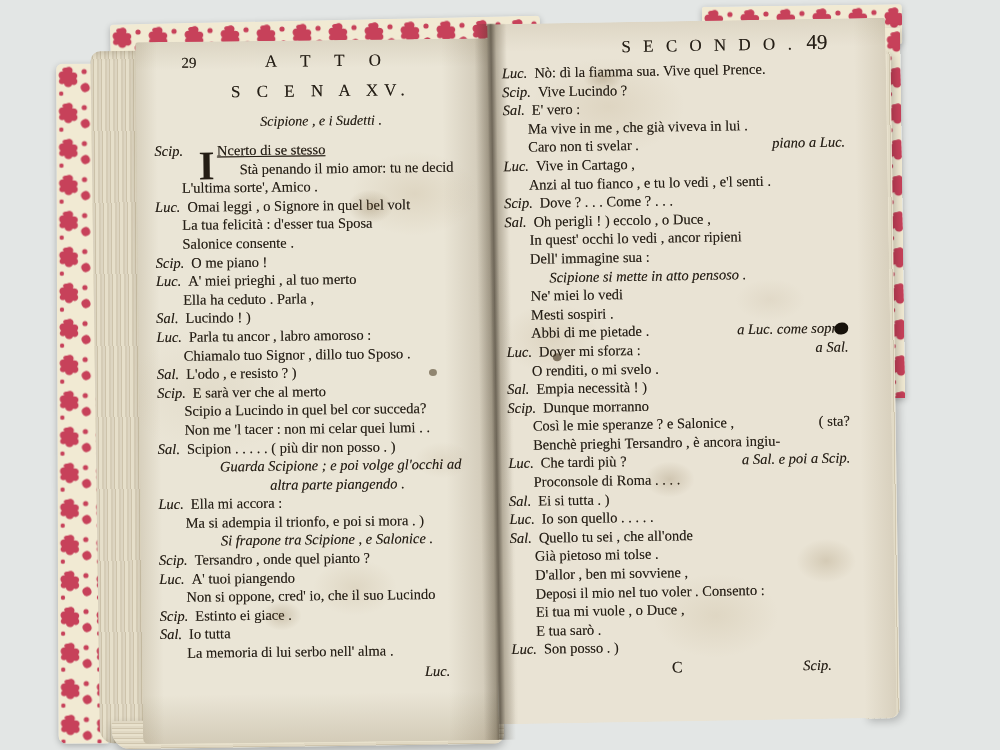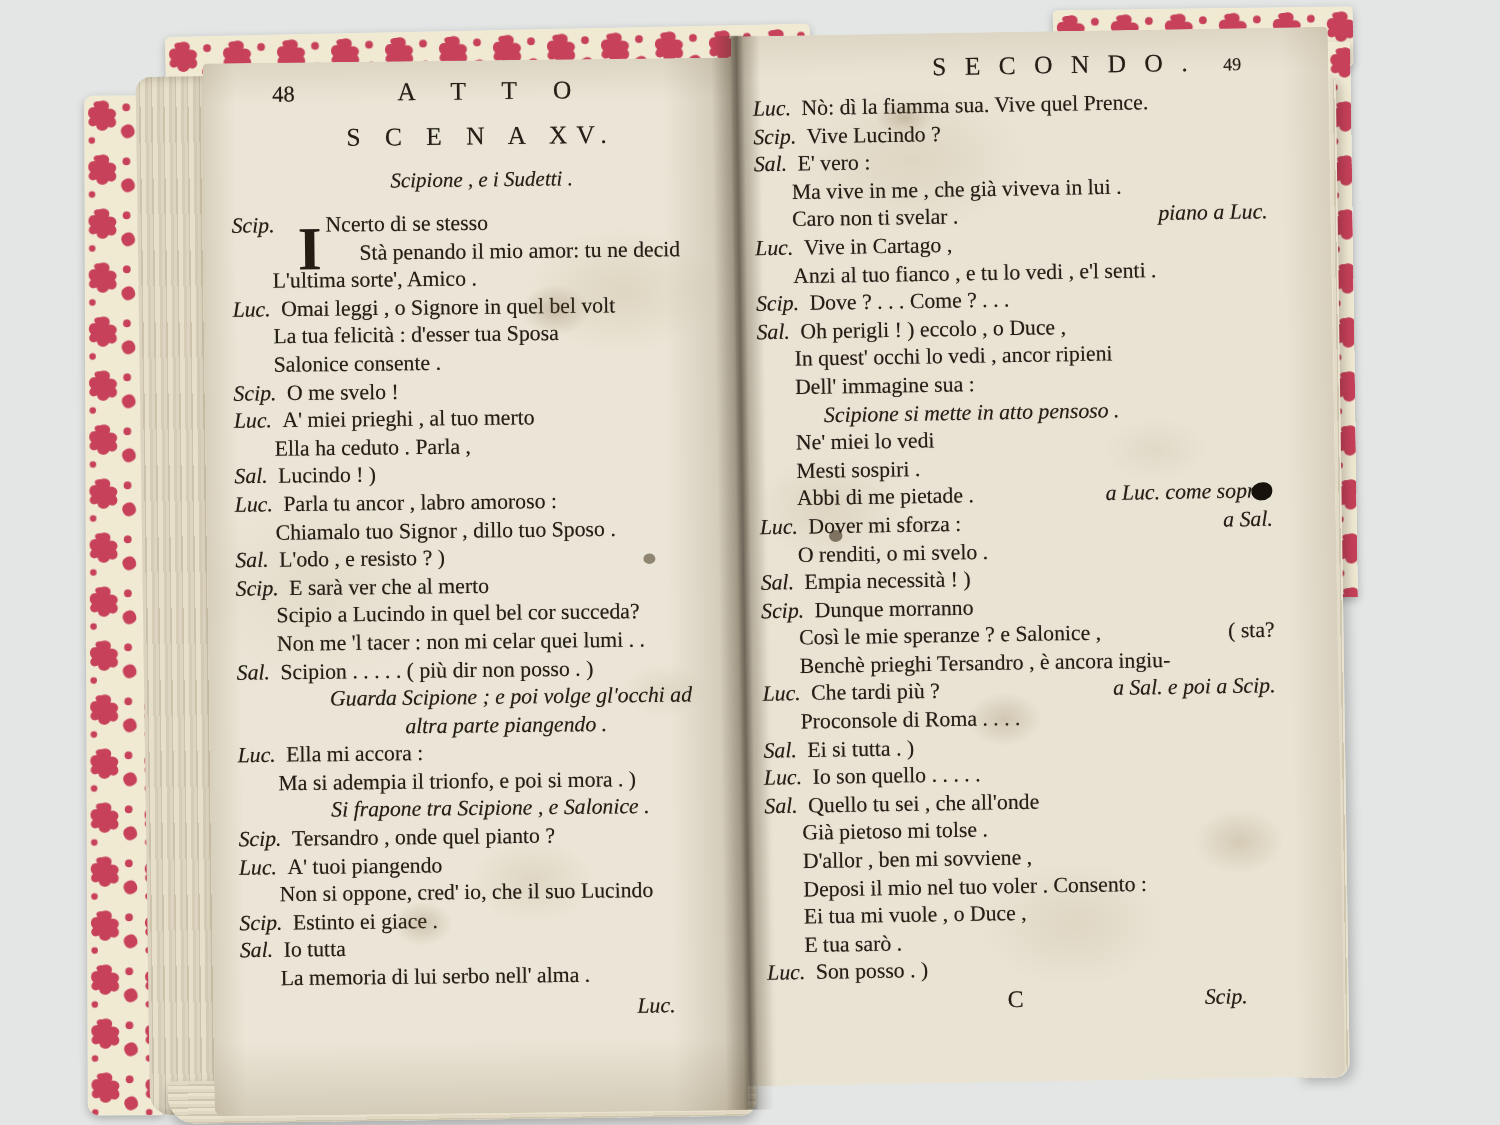--- a/index.html
+++ b/index.html
@@ -67,32 +67,32 @@
   .note,.turn{margin-left:auto;padding-left:8px;}
   .note{font-style:italic;}
   .lp .line{padding-right:0;}
   .rp .line{padding-right:36px;}
   .lp .cont .txt{padding-left:27px;}
   .lp .cont2 .txt{padding-left:85px;}
   .lp .stage{font-style:italic;} .lp .stage .txt{padding-left:62px;}
   .lp .stage2{font-style:italic;} .lp .stage2 .txt{padding-left:112px;}
   .rp .cont .txt{padding-left:25px;}
   .rp .stage{font-style:italic;} .rp .stage .txt{padding-left:44px;}
-  .capgap{margin-left:27px;}
+  .capgap{margin-left:27px;text-decoration:underline;}
   .dropcap{position:absolute;left:62px;top:104px;font-size:41px;line-height:40px;
            font-weight:bold;color:#241d14;}
 
   .lp-header{display:flex;align-items:baseline;height:22px;margin-bottom:8px;}
   .lp-pageno{padding-left:28px;font-size:15px;}
   .lp-runtitle{margin:0 auto;letter-spacing:10px;font-size:17px;transform:translateX(-14px);}
   .scena{text-align:center;letter-spacing:6px;font-size:17px;height:30px;margin-top:4px;}
   .chars{text-align:center;font-style:italic;font-size:14px;height:28px;}
   .rp-header{display:flex;align-items:baseline;height:24px;margin-bottom:2px;}
   .rp-runtitle{margin-left:120px;letter-spacing:4px;font-size:17px;}
-  .rp-pageno{margin-left:auto;padding-right:52px;font-size:12px;}
+  .rp-pageno{margin-left:auto;padding-right:52px;font-size:21px;}
   .catchrow{display:flex;height:20px;margin-top:2px;font-style:italic;}
   .catchrow .catch{margin-left:auto;padding-right:44px;}
   .sigrow{display:flex;height:20px;margin-top:2px;}
   .sigrow .sig{margin-left:160px;font-size:16px;}
   .sigrow .catch{margin-left:auto;padding-right:58px;font-style:italic;}
   .inkblot{display:inline-block;width:14px;height:12px;margin-left:-10px;vertical-align:-2px;
            background:#17120b;border-radius:60% 45% 55% 50%;}
 </style>
 </head>
 <body>
@@ -134,21 +134,21 @@
         </svg>
     </div>
 
     <div class="stack stack-left"></div>
     <div class="stack-bottom" style="position:absolute"></div>
     <div class="stack-right" style="position:absolute"></div>
 
     <div class="page page-left lp">
       <div class="tcol lp-text">
         <div class="lp-header">
-          <span class="lp-pageno">48</span>
+          <span class="lp-pageno">29</span>
           <span class="lp-runtitle">A T T O</span>
         </div>
         <div class="scena">S C E N A  XV.</div>
         <div class="chars">Scipione , e i Sudetti .</div>
         <div>
             <div class="line speaker">
               <span class="spk">Scip.</span>
               <span class="txt capgap">Ncerto di se stesso</span>
             </div>
             <div class="line cont2">
@@ -162,21 +162,21 @@
               <span class="txt">Omai leggi , o Signore in quel bel volt</span>
             </div>
             <div class="line cont">
               <span class="txt">La tua felicità : d'esser tua Sposa</span>
             </div>
             <div class="line cont">
               <span class="txt">Salonice consente .</span>
             </div>
             <div class="line speaker">
               <span class="spk">Scip.</span>
-              <span class="txt">O me svelo !</span>
+              <span class="txt">O me piano !</span>
             </div>
             <div class="line speaker">
               <span class="spk">Luc.</span>
               <span class="txt">A' miei prieghi , al tuo merto</span>
             </div>
             <div class="line cont">
               <span class="txt">Ella ha ceduto . Parla ,</span>
             </div>
             <div class="line speaker">
               <span class="spk">Sal.</span>

